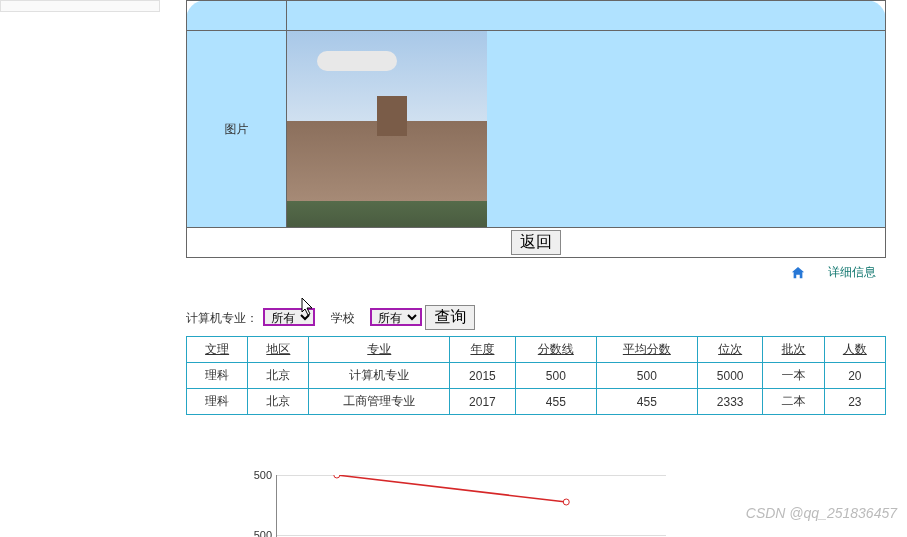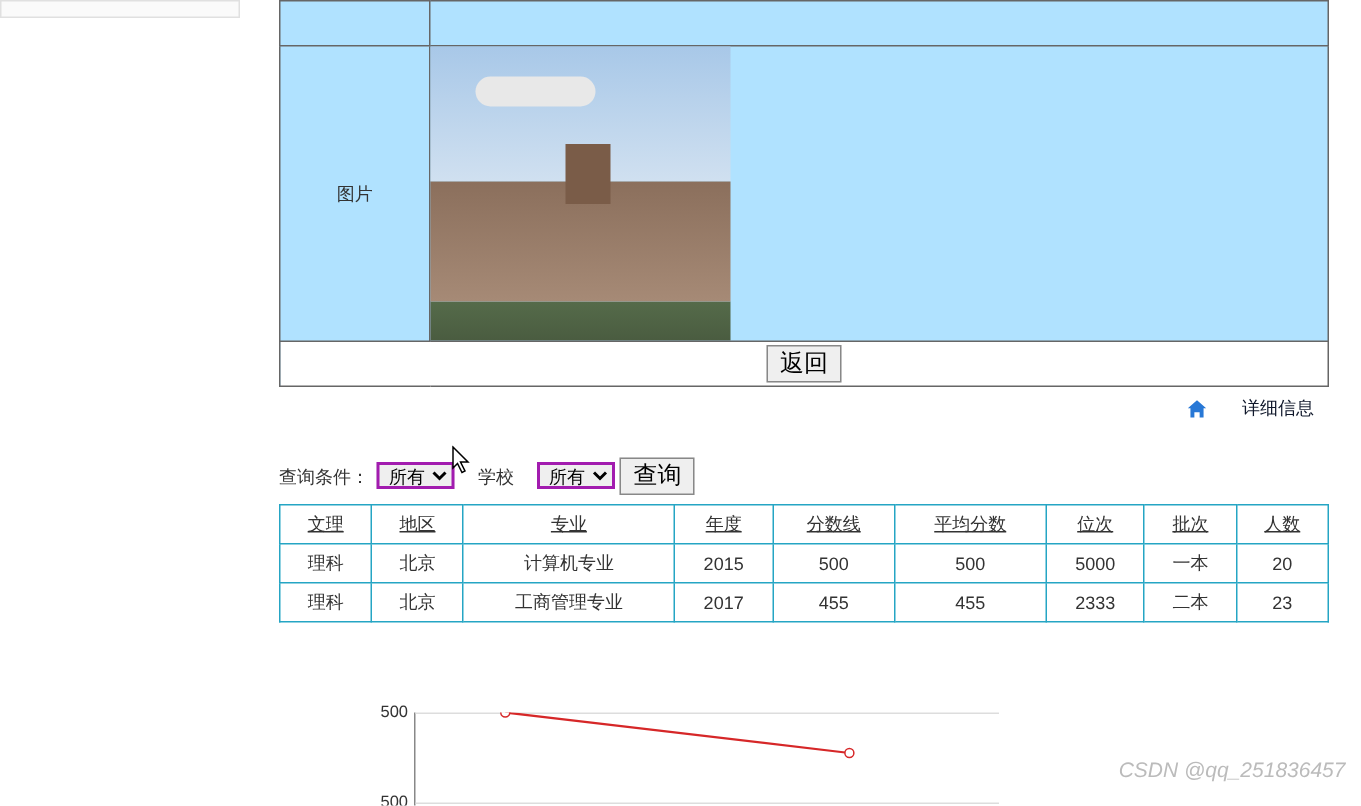--- a/index.html
+++ b/index.html
@@ -1,34 +1,34 @@
 <!DOCTYPE html>
 <html><head>
 <meta charset="utf-8">
 <style>
 * { box-sizing: border-box; margin: 0; padding: 0; }
 body { font-family: Arial, "Microsoft YaHei", sans-serif; font-size: 12px; color: #333; background: #fff; width: 907px; height: 537px; overflow: hidden; position: relative; }
 .left-panel { position: absolute; left: 0; top: 0; width: 160px; height: 12px; border: 1px solid #e0e0e0; background: #fafafa; }
 .main { position: absolute; left: 186px; top: 0; width: 700px; }
-.info-table { width: 100%; border-collapse: collapse; background: #b0e2ff; }
+.info-table { width: 100%; border-collapse: collapse; background: #b0e2ff; border-radius: 20px; }
 .info-table td { border: 1px solid #666; padding: 4px 8px; vertical-align: middle; }
 .info-table .label-cell { width: 100px; text-align: center; height: 30px; }
 .img-row td { height: 196px; }
 .img-cell { background: #b0e2ff; text-align: left; padding: 0 !important; }
 .campus-img { width: 200px; height: 196px; display: block; }
 .campus-img .sky { height: 90px; background: linear-gradient(#a8c8e8, #d0e0f0); position: relative; }
 .campus-img .clouds { position: absolute; top: 20px; left: 30px; width: 80px; height: 20px; background: #e8e8e8; border-radius: 20px; }
 .campus-img .bldg { height: 80px; background: linear-gradient(#8b6f5c, #a68a76); position: relative; }
 .campus-img .tower { position: absolute; top: -25px; left: 90px; width: 30px; height: 40px; background: #7a5c48; }
 .campus-img .ground { height: 26px; background: linear-gradient(#556b4a, #4a5c40); }
 .btn-row td { text-align: center; background: #fff; padding: 2px; }
 .btn { display: inline-block; padding: 1px 8px; border: 1px solid #888; background: #efefef; font-size: 16px; cursor: pointer; }
 .crumb-row { text-align: right; padding: 6px 10px 20px; font-size: 12px; color: #333; }
 .home-icon { display: inline-block; width: 14px; height: 14px; vertical-align: middle; margin-right: 4px; }
-.crumb-link { color: #0f172a; margin-left: 16px; }
+.crumb-link { color: #0f766e; margin-left: 16px; }
 .filter-row { padding: 4px 0; font-size: 12px; }
 .filter-label { margin-right: 2px; }
 select { font-size: 12px; border: 2px solid #a21caf; background: #efefef; padding: 0 2px; height: 18px; }
 .mid-label { margin: 0 12px; }
 .data-table { width: 100%; border-collapse: collapse; margin-top: 2px; }
 .data-table th, .data-table td { border: 1px solid #25a5c4; text-align: center; padding: 4px 6px; font-size: 12px; font-weight: normal; }
 .data-table th { background: #fff; text-decoration: underline; }
 .chart-area { margin-top: 60px; margin-left: 60px; position: relative; width: 420px; height: 100px; }
 .y-axis { position: absolute; left: 30px; top: 0; bottom: 0; width: 1px; background: #888; }
 .y-tick { position: absolute; left: 0; width: 26px; text-align: right; font-size: 11px; color: #333; }
@@ -78,21 +78,21 @@
   <div class="crumb-row">
     <span class="home-icon">
       <svg viewBox="0 0 16 16">
           <path fill="#2878d6" d="M8 1l7 6h-2v7h-3v-4H6v4H3V7H1z"></path>
         </svg>
     </span>
     <a class="crumb-link">详细信息</a>
   </div>
 
   <div class="filter-row">
-    <span class="filter-label">查询条件：</span>
+    <span class="filter-label">计算机专业：</span>
     <select><option>所有</option></select>
     <span class="mid-label">学校</span>
     <select><option>所有</option></select>
     <button class="btn">查询</button>
   </div>
 
   <table class="data-table">
     <thead>
         <tr>
       <th>文理</th>

